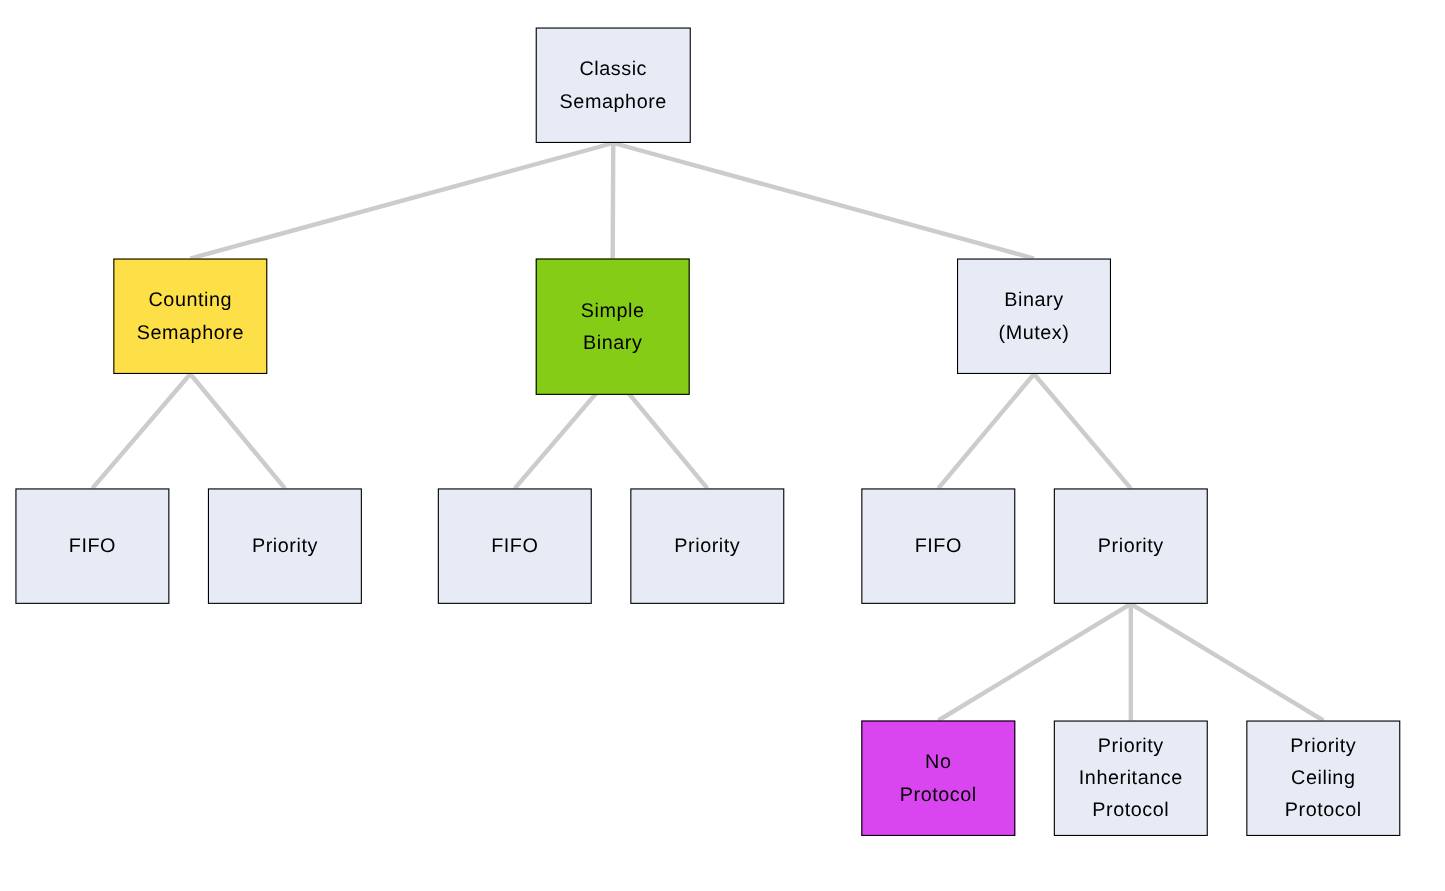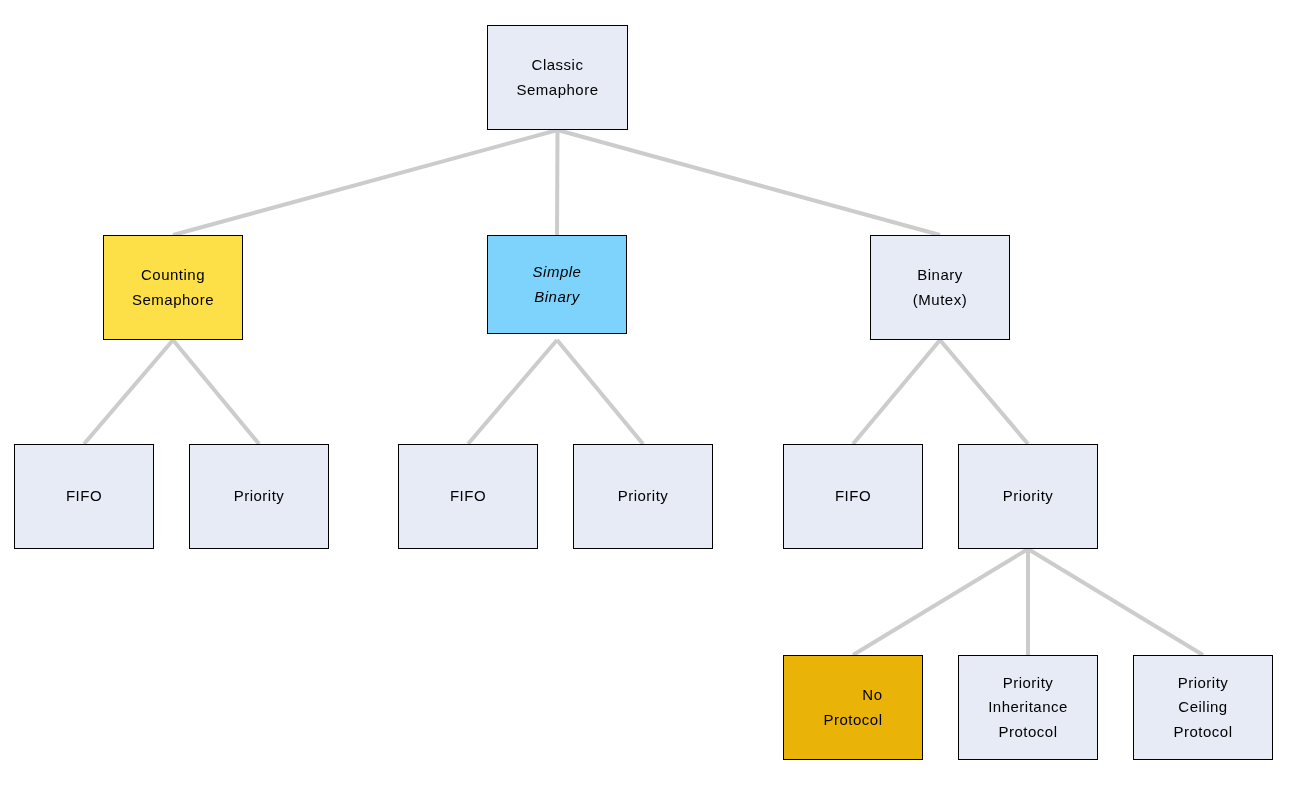--- a/index.html
+++ b/index.html
@@ -25,21 +25,21 @@
   .node {
     position: absolute;
     box-sizing: border-box;
     border: 1.5px solid #000000;
     display: flex;
     align-items: center;
     justify-content: center;
     text-align: center;
   }
   .node-label {
-    font-size: 15px;
+    font-size: 18px;
     line-height: 1.62;
     letter-spacing: 0.5px;
     color: #000000;
     white-space: pre-line;
   }
 </style>
 </head>
 <body>
 
 <div id="canvas">
@@ -59,21 +59,21 @@
     </svg>
 
 <div class="node" style="left: 487px; top: 25px; width: 141px; height: 105px; background: rgb(230, 235, 245); border-color: rgb(0, 0, 0);">
       <span class="node-label">Classic
 Semaphore</span>
     </div>
     <div class="node" style="left: 103px; top: 235px; width: 140px; height: 105px; background: #fde047; border-color: rgb(0, 0, 0);">
       <span class="node-label">Counting
 Semaphore</span>
     </div>
-    <div class="node" style="left: 487px; top: 235px; width: 140px; height: 99px; background: #7dd3fc; border-color: rgb(0, 0, 0); font-style: italic;">
+    <div class="node" style="left: 487px; top: 235px; width: 140px; height: 124px; background: #84cc16; border-color: rgb(0, 0, 0);">
       <span class="node-label">Simple
 Binary</span>
     </div>
     <div class="node" style="left: 870px; top: 235px; width: 140px; height: 105px; background: rgb(230, 235, 245); border-color: rgb(0, 0, 0);">
       <span class="node-label">Binary
 (Mutex)</span>
     </div>
     <div class="node" style="left: 14px; top: 444px; width: 140px; height: 105px; background: rgb(230, 235, 245); border-color: rgb(0, 0, 0);">
       <span class="node-label">FIFO</span>
     </div>
@@ -85,21 +85,21 @@
     </div>
     <div class="node" style="left: 573px; top: 444px; width: 140px; height: 105px; background: rgb(230, 235, 245); border-color: rgb(0, 0, 0);">
       <span class="node-label">Priority</span>
     </div>
     <div class="node" style="left: 783px; top: 444px; width: 140px; height: 105px; background: rgb(230, 235, 245); border-color: rgb(0, 0, 0);">
       <span class="node-label">FIFO</span>
     </div>
     <div class="node" style="left: 958px; top: 444px; width: 140px; height: 105px; background: rgb(230, 235, 245); border-color: rgb(0, 0, 0);">
       <span class="node-label">Priority</span>
     </div>
-    <div class="node" style="left: 783px; top: 655px; width: 140px; height: 105px; background: #eab308; border-color: rgb(0, 0, 0); text-align: right;">
+    <div class="node" style="left: 783px; top: 655px; width: 140px; height: 105px; background: #d946ef; border-color: rgb(0, 0, 0);">
       <span class="node-label">No
 Protocol</span>
     </div>
     <div class="node" style="left: 958px; top: 655px; width: 140px; height: 105px; background: rgb(230, 235, 245); border-color: rgb(0, 0, 0);">
       <span class="node-label">Priority
 Inheritance
 Protocol</span>
     </div>
     <div class="node" style="left: 1133px; top: 655px; width: 140px; height: 105px; background: rgb(230, 235, 245); border-color: rgb(0, 0, 0);">
       <span class="node-label">Priority

